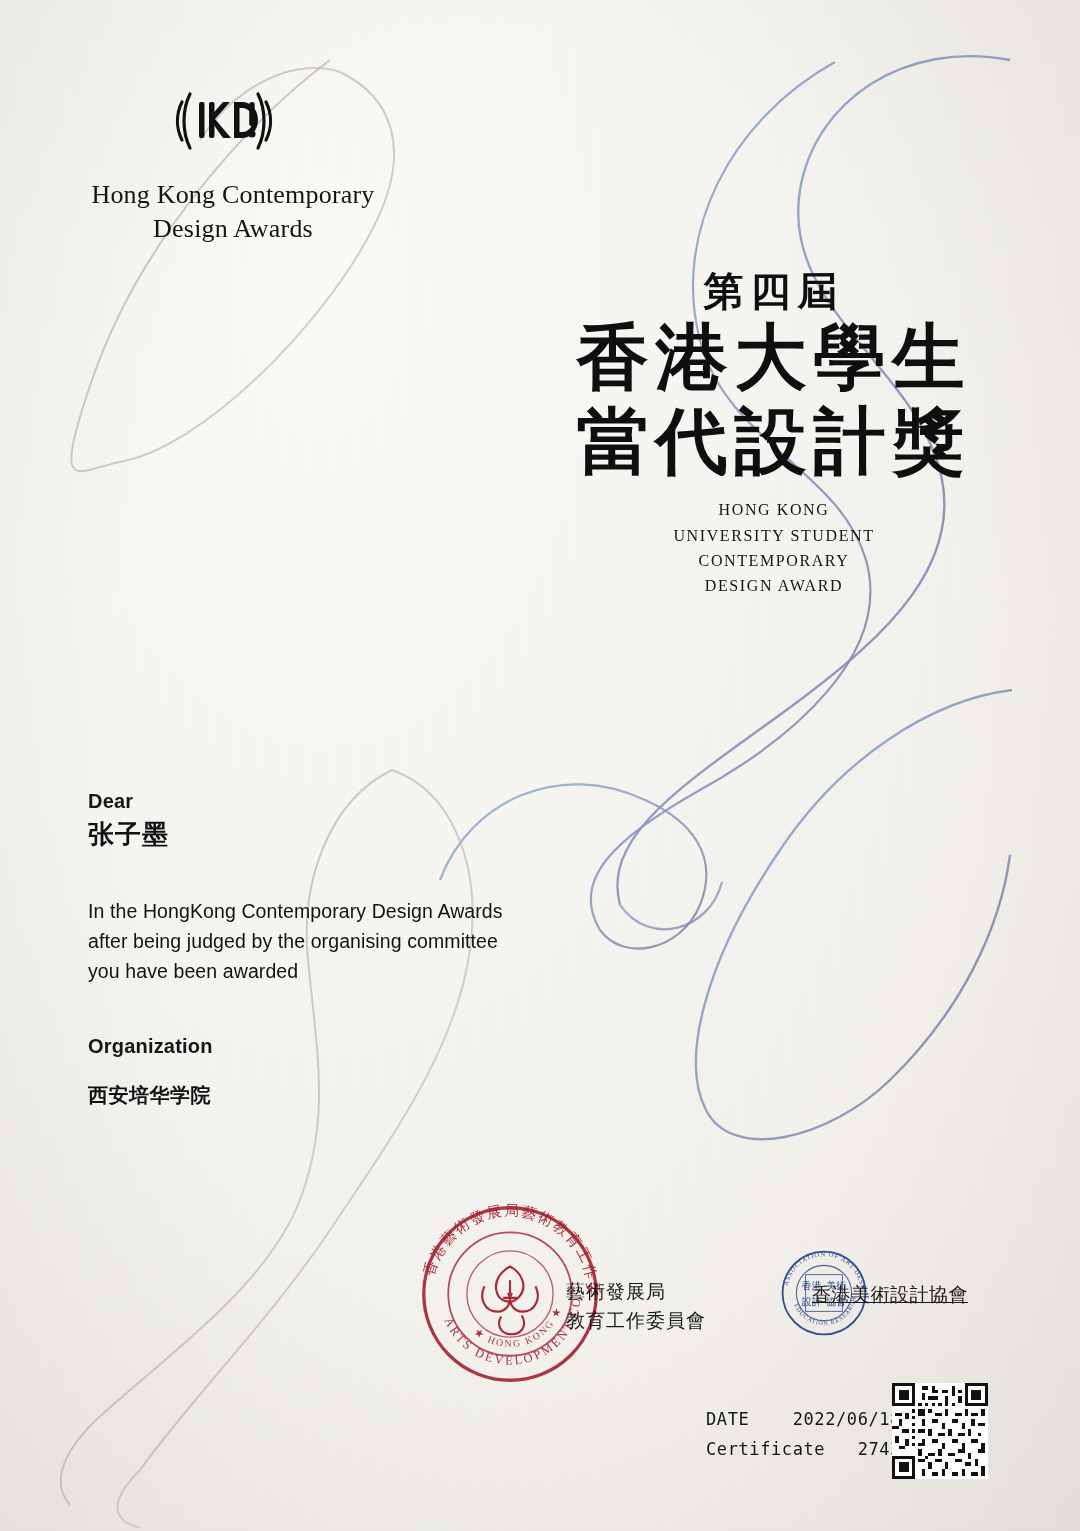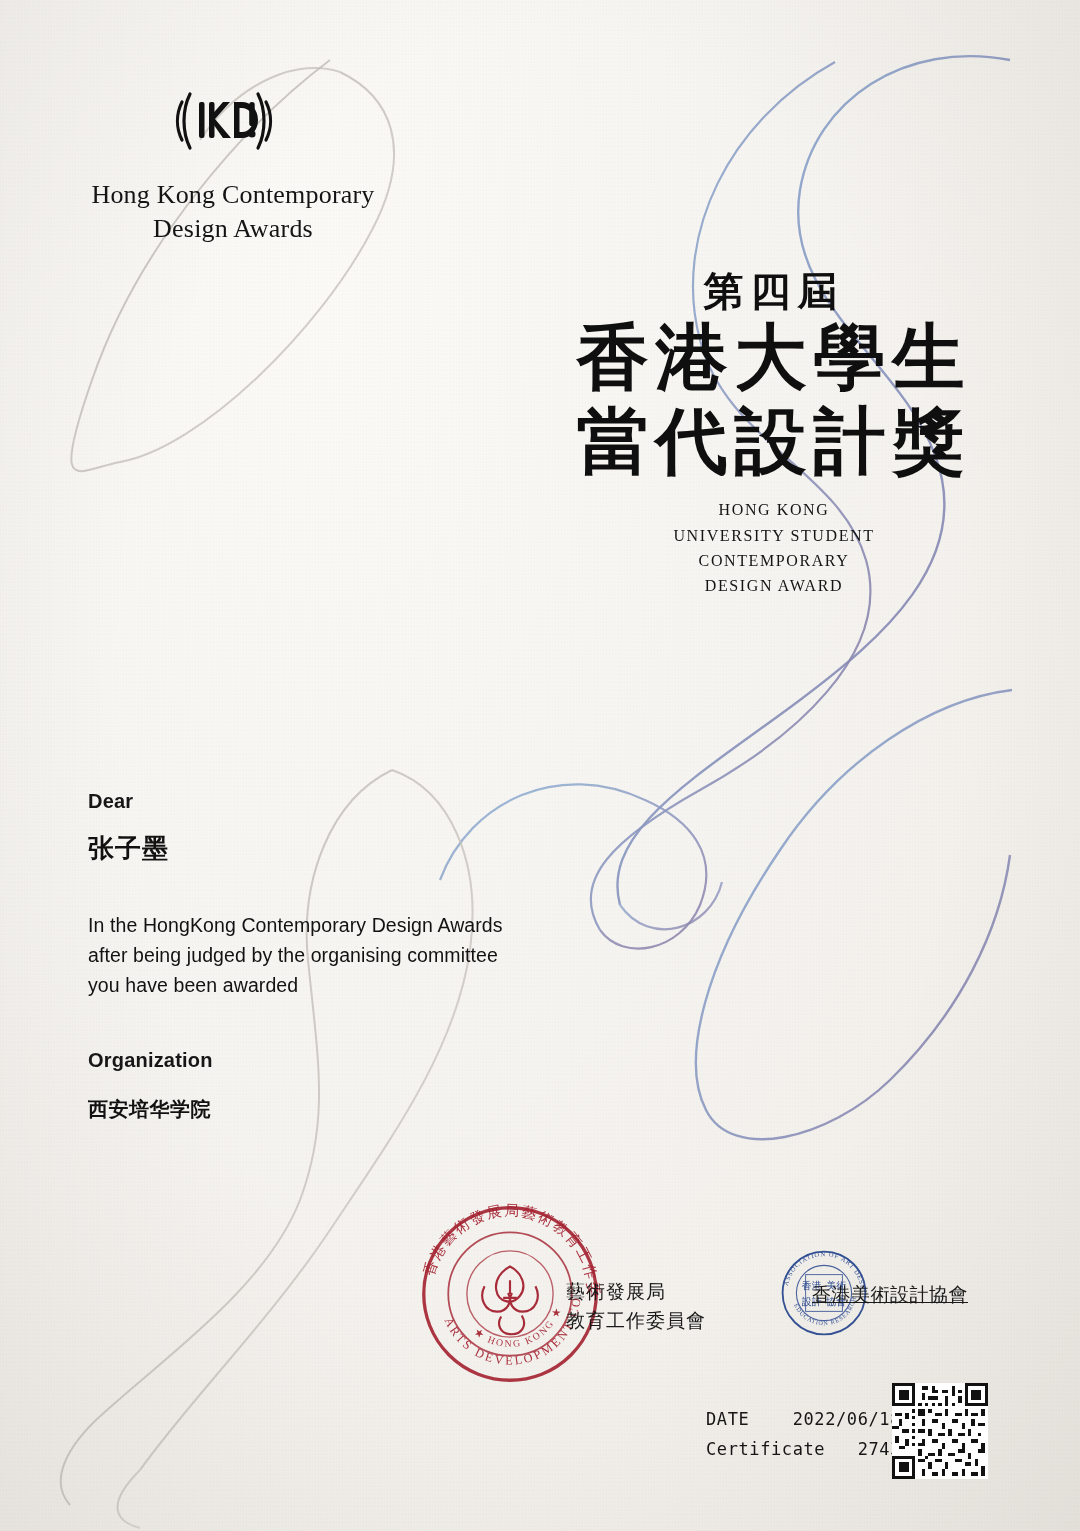--- a/index.html
+++ b/index.html
@@ -98,21 +98,21 @@
     top: 790px;
     width: 520px;
   }
   .lbl {
     font-size: 20px;
     font-weight: bold;
     color: #161616;
     letter-spacing: 0.2px;
   }
   .name-cn {
-    margin-top: 18px;
+    margin-top: 4px;
     font-size: 26px;
     font-weight: bold;
     letter-spacing: 1px;
     color: #111;
   }
   #statement {
     margin-top: 44px;
     font-size: 19.5px;
     line-height: 1.55;
     color: #121212;

